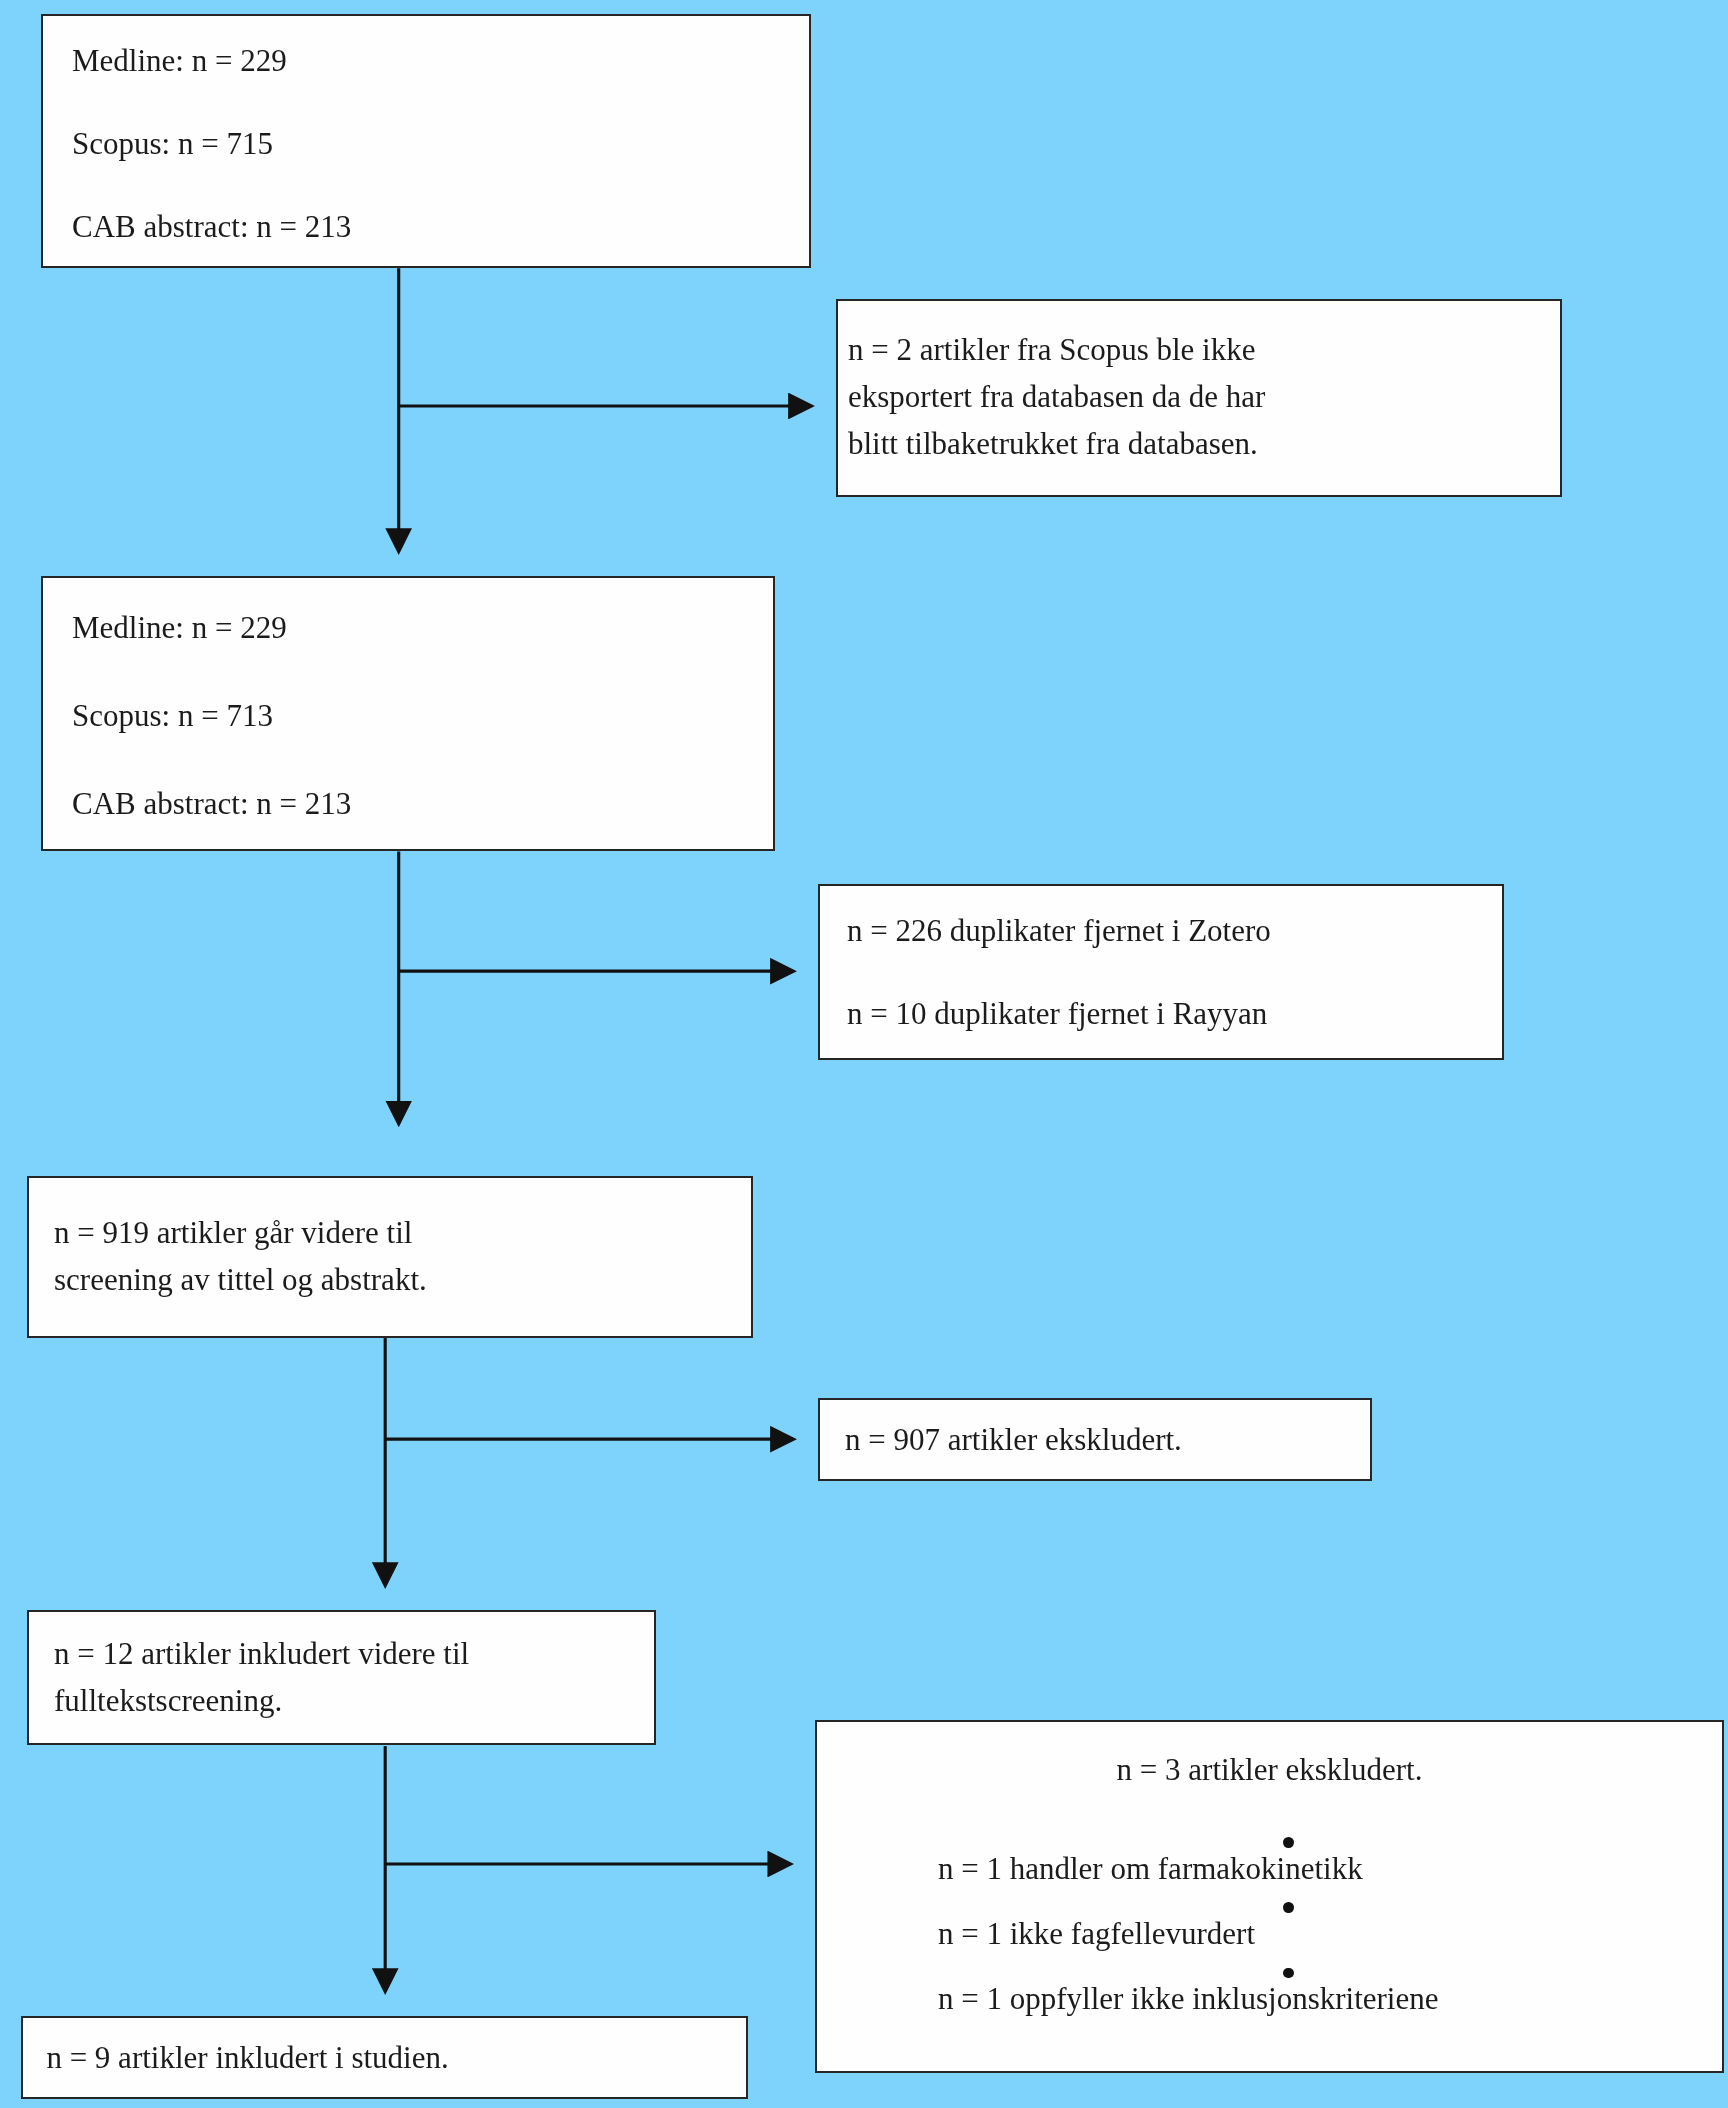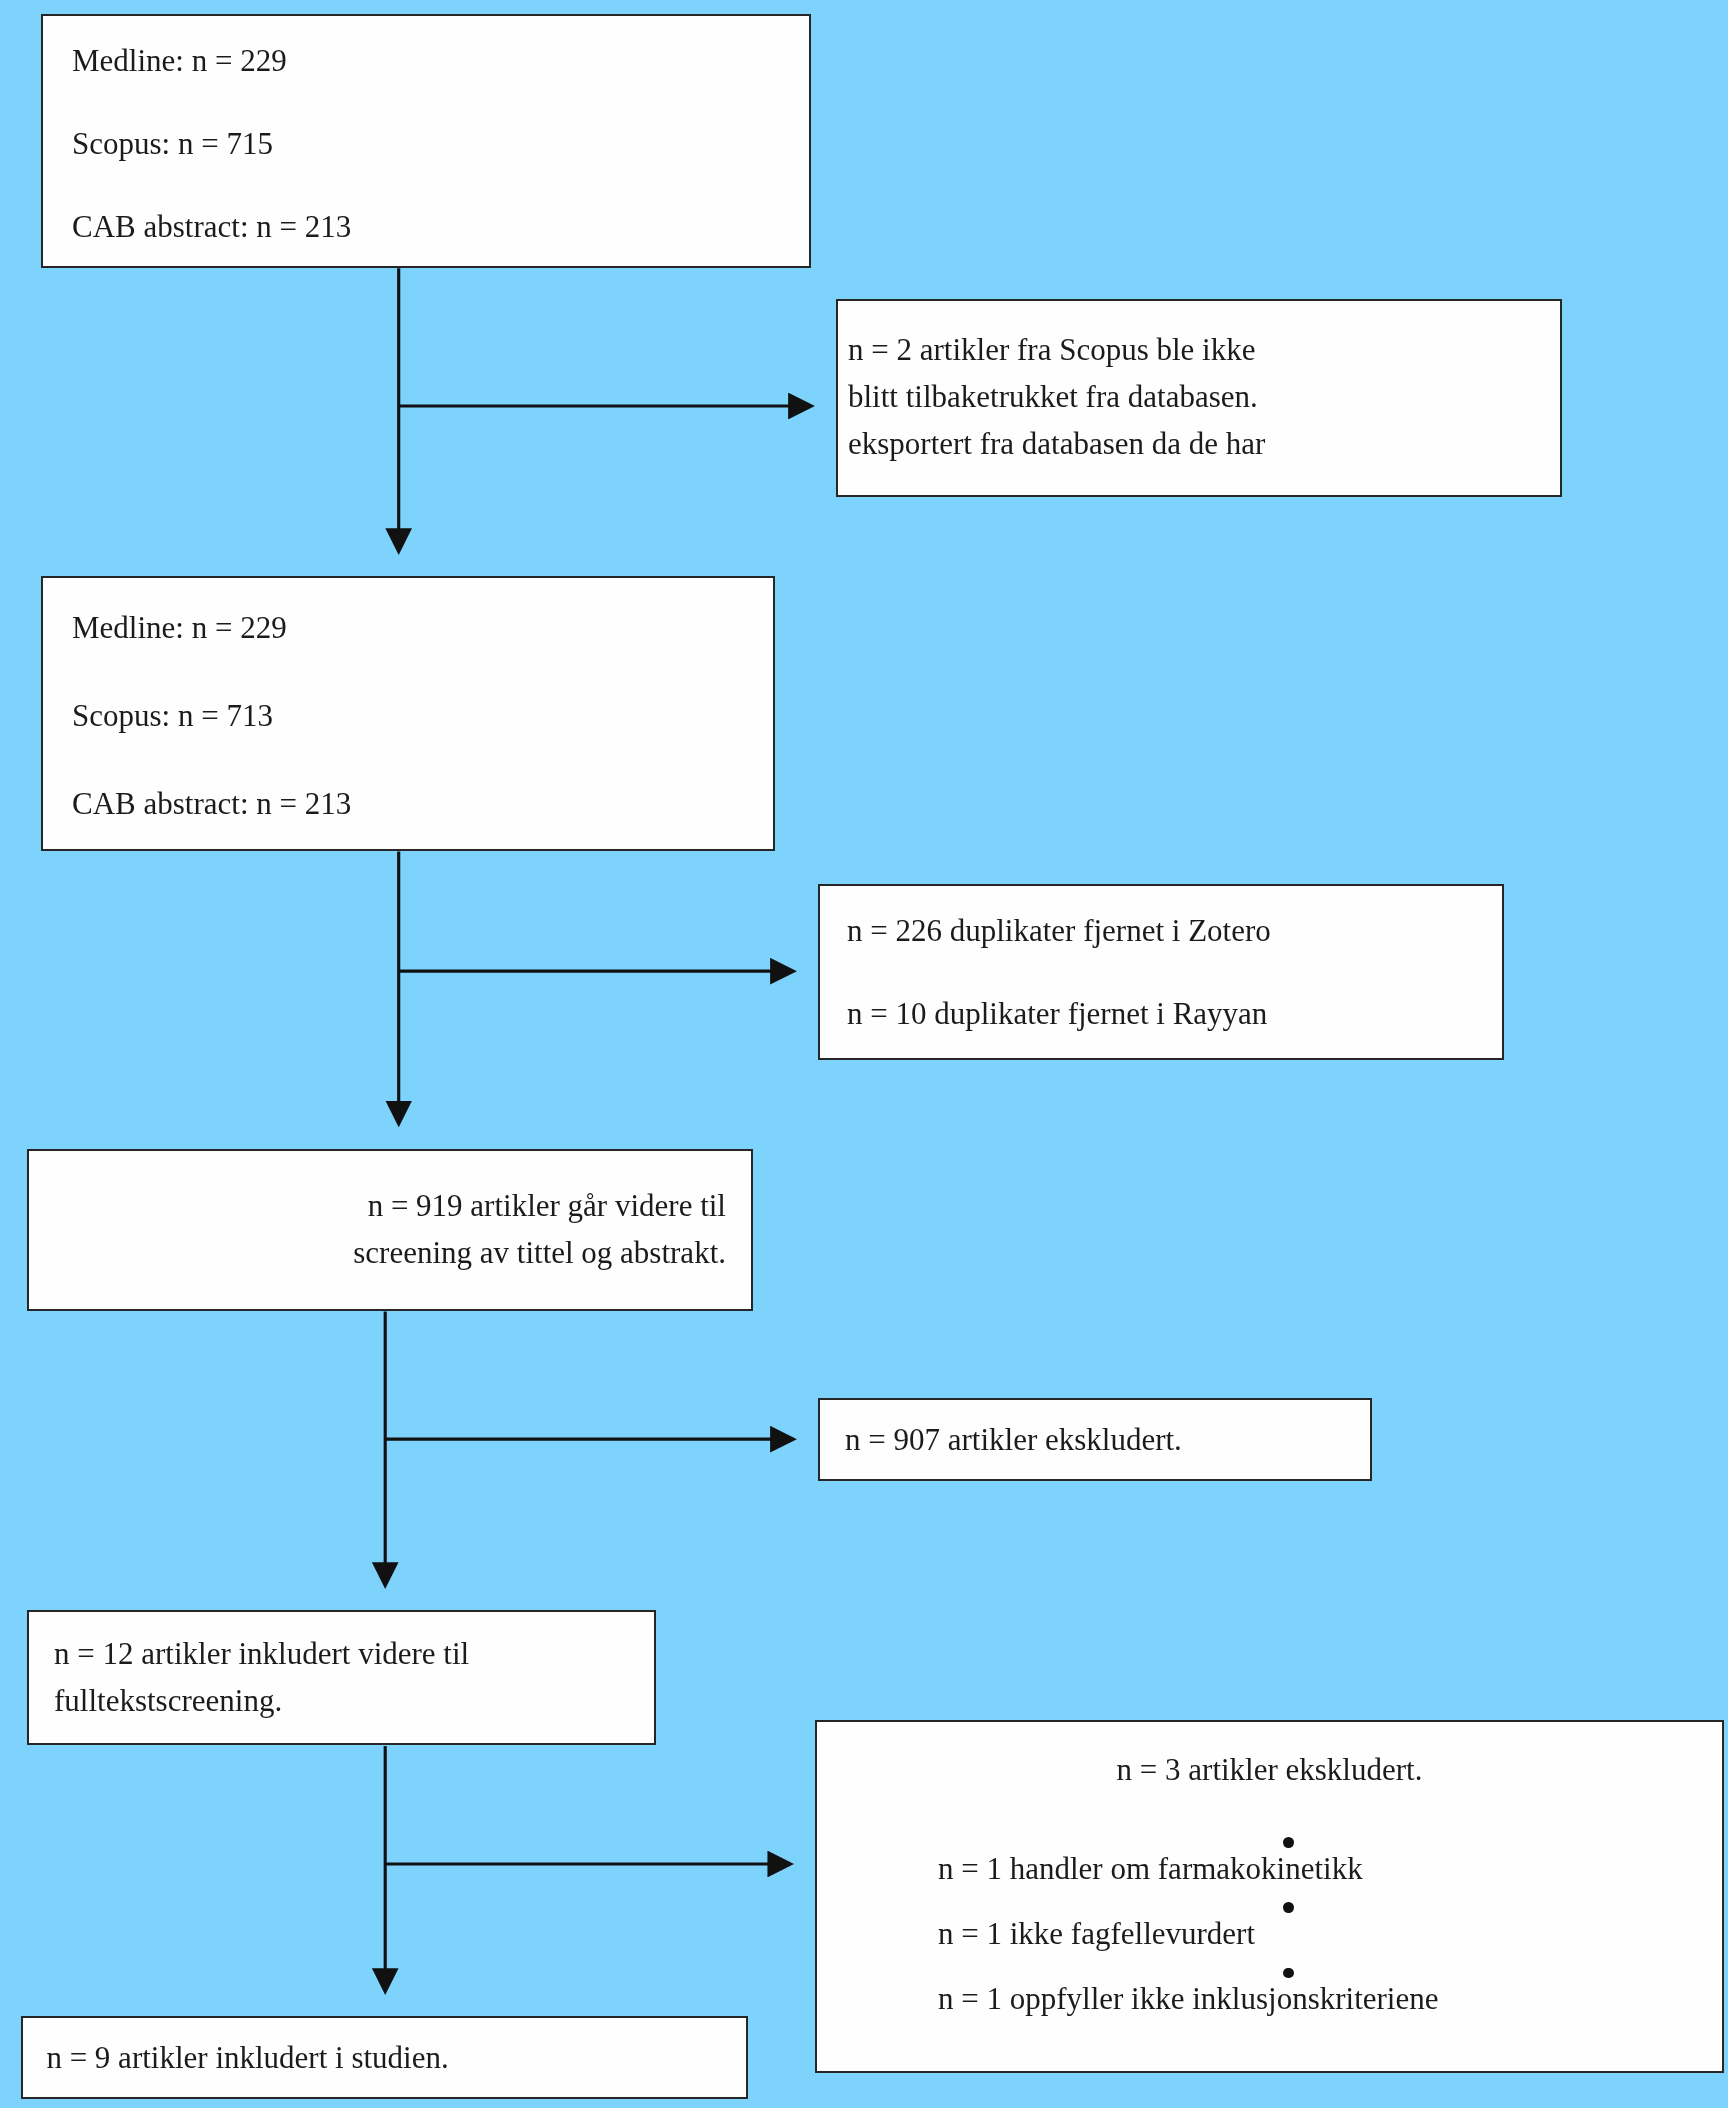--- a/index.html
+++ b/index.html
@@ -40,23 +40,22 @@
   .box-search .line { line-height: 36px; }
 
   .box-after-export {
     left: 41px; top: 576px; width: 734px; height: 275px;
     padding: 32px 29px 30px 29px;
     display: flex; flex-direction: column; row-gap: 52px;
   }
   .box-after-export .line { line-height: 36px; }
 
   .box-title-screening {
-    left: 27px; top: 1149px; width: 726px; height: 162px;
+    left: 27px; top: 1176px; width: 726px; height: 162px;
     padding: 31px 25px;
-    text-align: right;
   }
   .box-title-screening .line { line-height: 47px; }
 
   .box-fulltext {
     left: 27px; top: 1610px; width: 629px; height: 135px;
     padding: 18px 25px;
   }
   .box-fulltext .line { line-height: 47px; }
 
   .box-included {
@@ -139,22 +138,22 @@
   </svg>
 
   <div class="box box-search">
     <span class="line">Medline: n = 229</span>
     <span class="line">Scopus: n = 715</span>
     <span class="line">CAB abstract: n = 213</span>
   </div>
 
   <div class="box box-withdrawn">
     <span class="line">n = 2 artikler fra Scopus ble ikke</span>
+    <span class="line">eksportert fra databasen da de har</span>
     <span class="line">blitt tilbaketrukket fra databasen.</span>
-    <span class="line">eksportert fra databasen da de har</span>
   </div>
 
   <div class="box box-after-export">
     <span class="line">Medline: n = 229</span>
     <span class="line">Scopus: n = 713</span>
     <span class="line">CAB abstract: n = 213</span>
   </div>
 
   <div class="box box-duplicates">
     <span class="line">n = 226 duplikater fjernet i Zotero</span>

